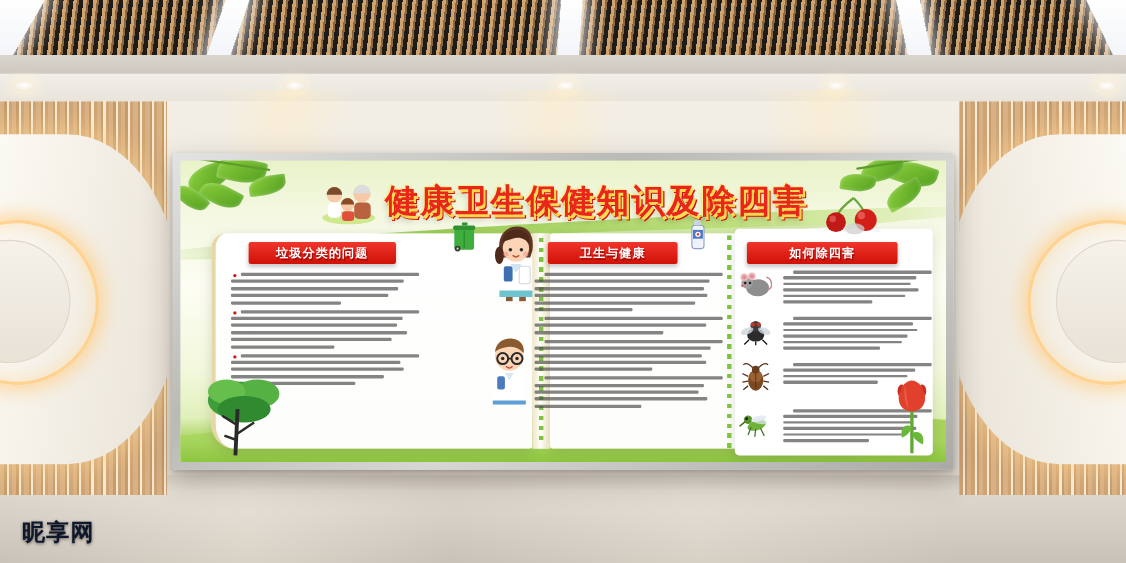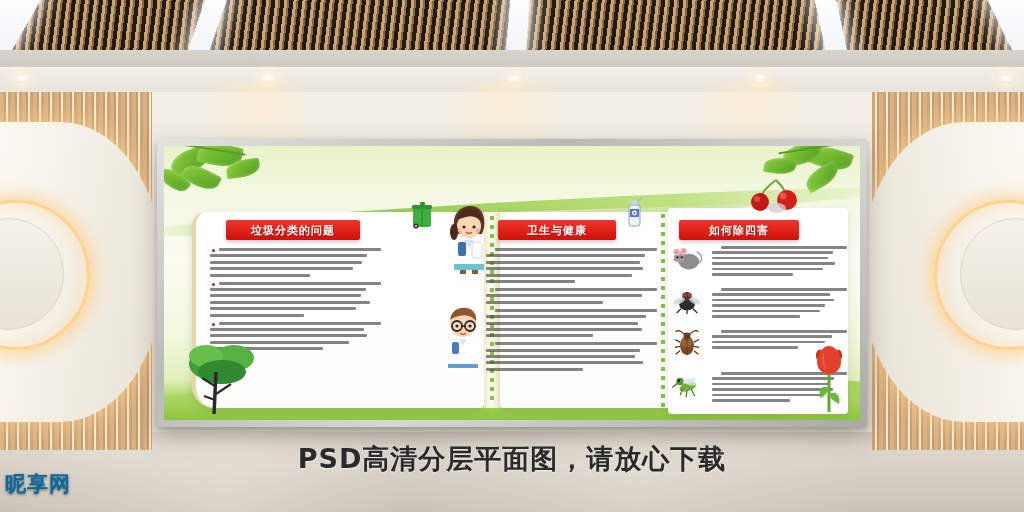--- a/index.html
+++ b/index.html
@@ -220,21 +220,21 @@
     display:flex; align-items:center; justify-content:center;
   }
   .sec-head span {
     color:#ffffff; font-size:11px; font-weight:bold; letter-spacing:1px;
     font-family:"DejaVu Sans","Liberation Sans",sans-serif;
     text-shadow:1px 1px 0 rgba(120,0,0,.55);
     white-space:nowrap;
   }
   .sh1 { left:62px;  top:74px;  width:134px; }
   .sh2 { left:334px; top:74px;  width:118px; }
-  .sh3 { left:515px; top:74px;  width:120px; }
+  .sh3 { left:515px; top:74px;  width:137px; }
 
   
   .txtblock { position:absolute; }
   .tl {
     height:3px; margin-bottom:3.4px; border-radius:1px;
     background:#4a4a4a; opacity:.68;
   }
   .tl.ind { margin-left:9px; }
   .bullet {
     position:absolute; left:-7px; width:3px; height:3px;
@@ -264,23 +264,23 @@
   }
 
   
   .caption {
     position:absolute; left:0; top:441px; width:1024px; text-align:center;
     font-size:27px; font-weight:bold; color:#2a2a2a; letter-spacing:1px;
     font-family:"DejaVu Sans","Liberation Sans",sans-serif;
     text-shadow:0 1px 2px rgba(255,255,255,.6);
   }
   .wm-left {
-    position:absolute; left:5px; top:470px;
+    position:absolute; left:20px; top:470px;
     display:flex; align-items:baseline; gap:7px;
-    color:#0369a1; text-shadow:0 1px 3px rgba(0,0,0,.55);text-align:center;
+    color:#0f172a; text-shadow:0 1px 3px rgba(0,0,0,.55);text-align:center;
   }
   .wm-cn { font-size:21px; font-weight:bold; font-family:"DejaVu Sans",sans-serif;
            letter-spacing:1px; }
   .wm-url { font-size:17px; font-style:italic; font-weight:bold;
             font-family:"DejaVu Serif","Liberation Serif",serif; }
   .wm-id {
     position:absolute; right:2px; top:477px;
     background:rgba(0,0,0,.42); color:#f2f2f2;
     font-size:11px; padding:2px 6px; letter-spacing:.2px;
     font-family:"DejaVu Sans","Liberation Sans",sans-serif;
@@ -359,20 +359,37 @@
         <div class="leaf" style="right:20px;top:22px;width:36px;height:18px;transform:rotate(-30deg)"></div>
         <div class="leaf" style="right:64px;top:12px;width:32px;height:16px;transform:rotate(8deg)"></div>
         <div class="leafstem" style="right:12px;top:1px;width:70px;height:2px;transform:rotate(-9deg)"></div>
       </div>
 
       <div class="ribbon r1"></div>
       <div class="ribbon r2"></div>
       <div class="ribbon r3"></div>
       <div class="grass"></div>
 
+      <div class="title-wrap">
+        <div class="family-badge">
+          <svg viewBox="0 0 54 40" width="54" height="40">
+            <ellipse cx="27" cy="34" rx="24" ry="6" fill="#cfe88f"></ellipse>
+            <circle cx="14" cy="13" r="7" fill="#f6c9a8"></circle>
+            <path d="M7 13a7 7 0 0114 0z" fill="#7a4b2a"></path>
+            <rect x="8" y="20" width="12" height="14" rx="4" fill="#ffffff"></rect>
+            <circle cx="39" cy="12" r="8" fill="#f6c9a8"></circle>
+            <path d="M31 12a8 8 0 0116 0z" fill="#dcdcdc"></path>
+            <rect x="32" y="20" width="15" height="15" rx="4" fill="#b9623f"></rect>
+            <circle cx="26" cy="22" r="6" fill="#f6c9a8"></circle>
+            <path d="M20 22a6 6 0 0112 0z" fill="#8b4a22"></path>
+            <rect x="21" y="28" width="11" height="9" rx="3" fill="#e0503a"></rect>
+          </svg>
+        </div>
+        <div class="title">健康卫生保健知识及除四害</div>
+      </div>
 
       <div class="book">
         <div class="page left"></div>
         <div class="page right"></div>
         <div class="spine"></div>
         <div class="spine-dots"></div>
       </div>
 
       <div class="pest-col">
         <div class="pest-dots"></div>
@@ -614,19 +631,18 @@
           <path d="M12 33 L34 33 L38 58 L8 58 Z" fill="#ffffff"></path>
           <path d="M19 33 L23 40 L27 33 Z" fill="#dbe8f4"></path>
           <rect x="12" y="36" width="7" height="12" rx="2" fill="#4a7bbd"></rect>
           <path d="M8 58 L38 58 L38 62 L8 62Z" fill="#5f9fd6"></path>
         </svg>
       </div>
 
     </div>
   </div>
 
-  <div class="caption">PSD高清分层平面图，请放心下载</div>
 
   <div class="wm-left">
     <span class="wm-cn">昵享网</span>
   </div>
 
 </div>
 
 </body></html>

